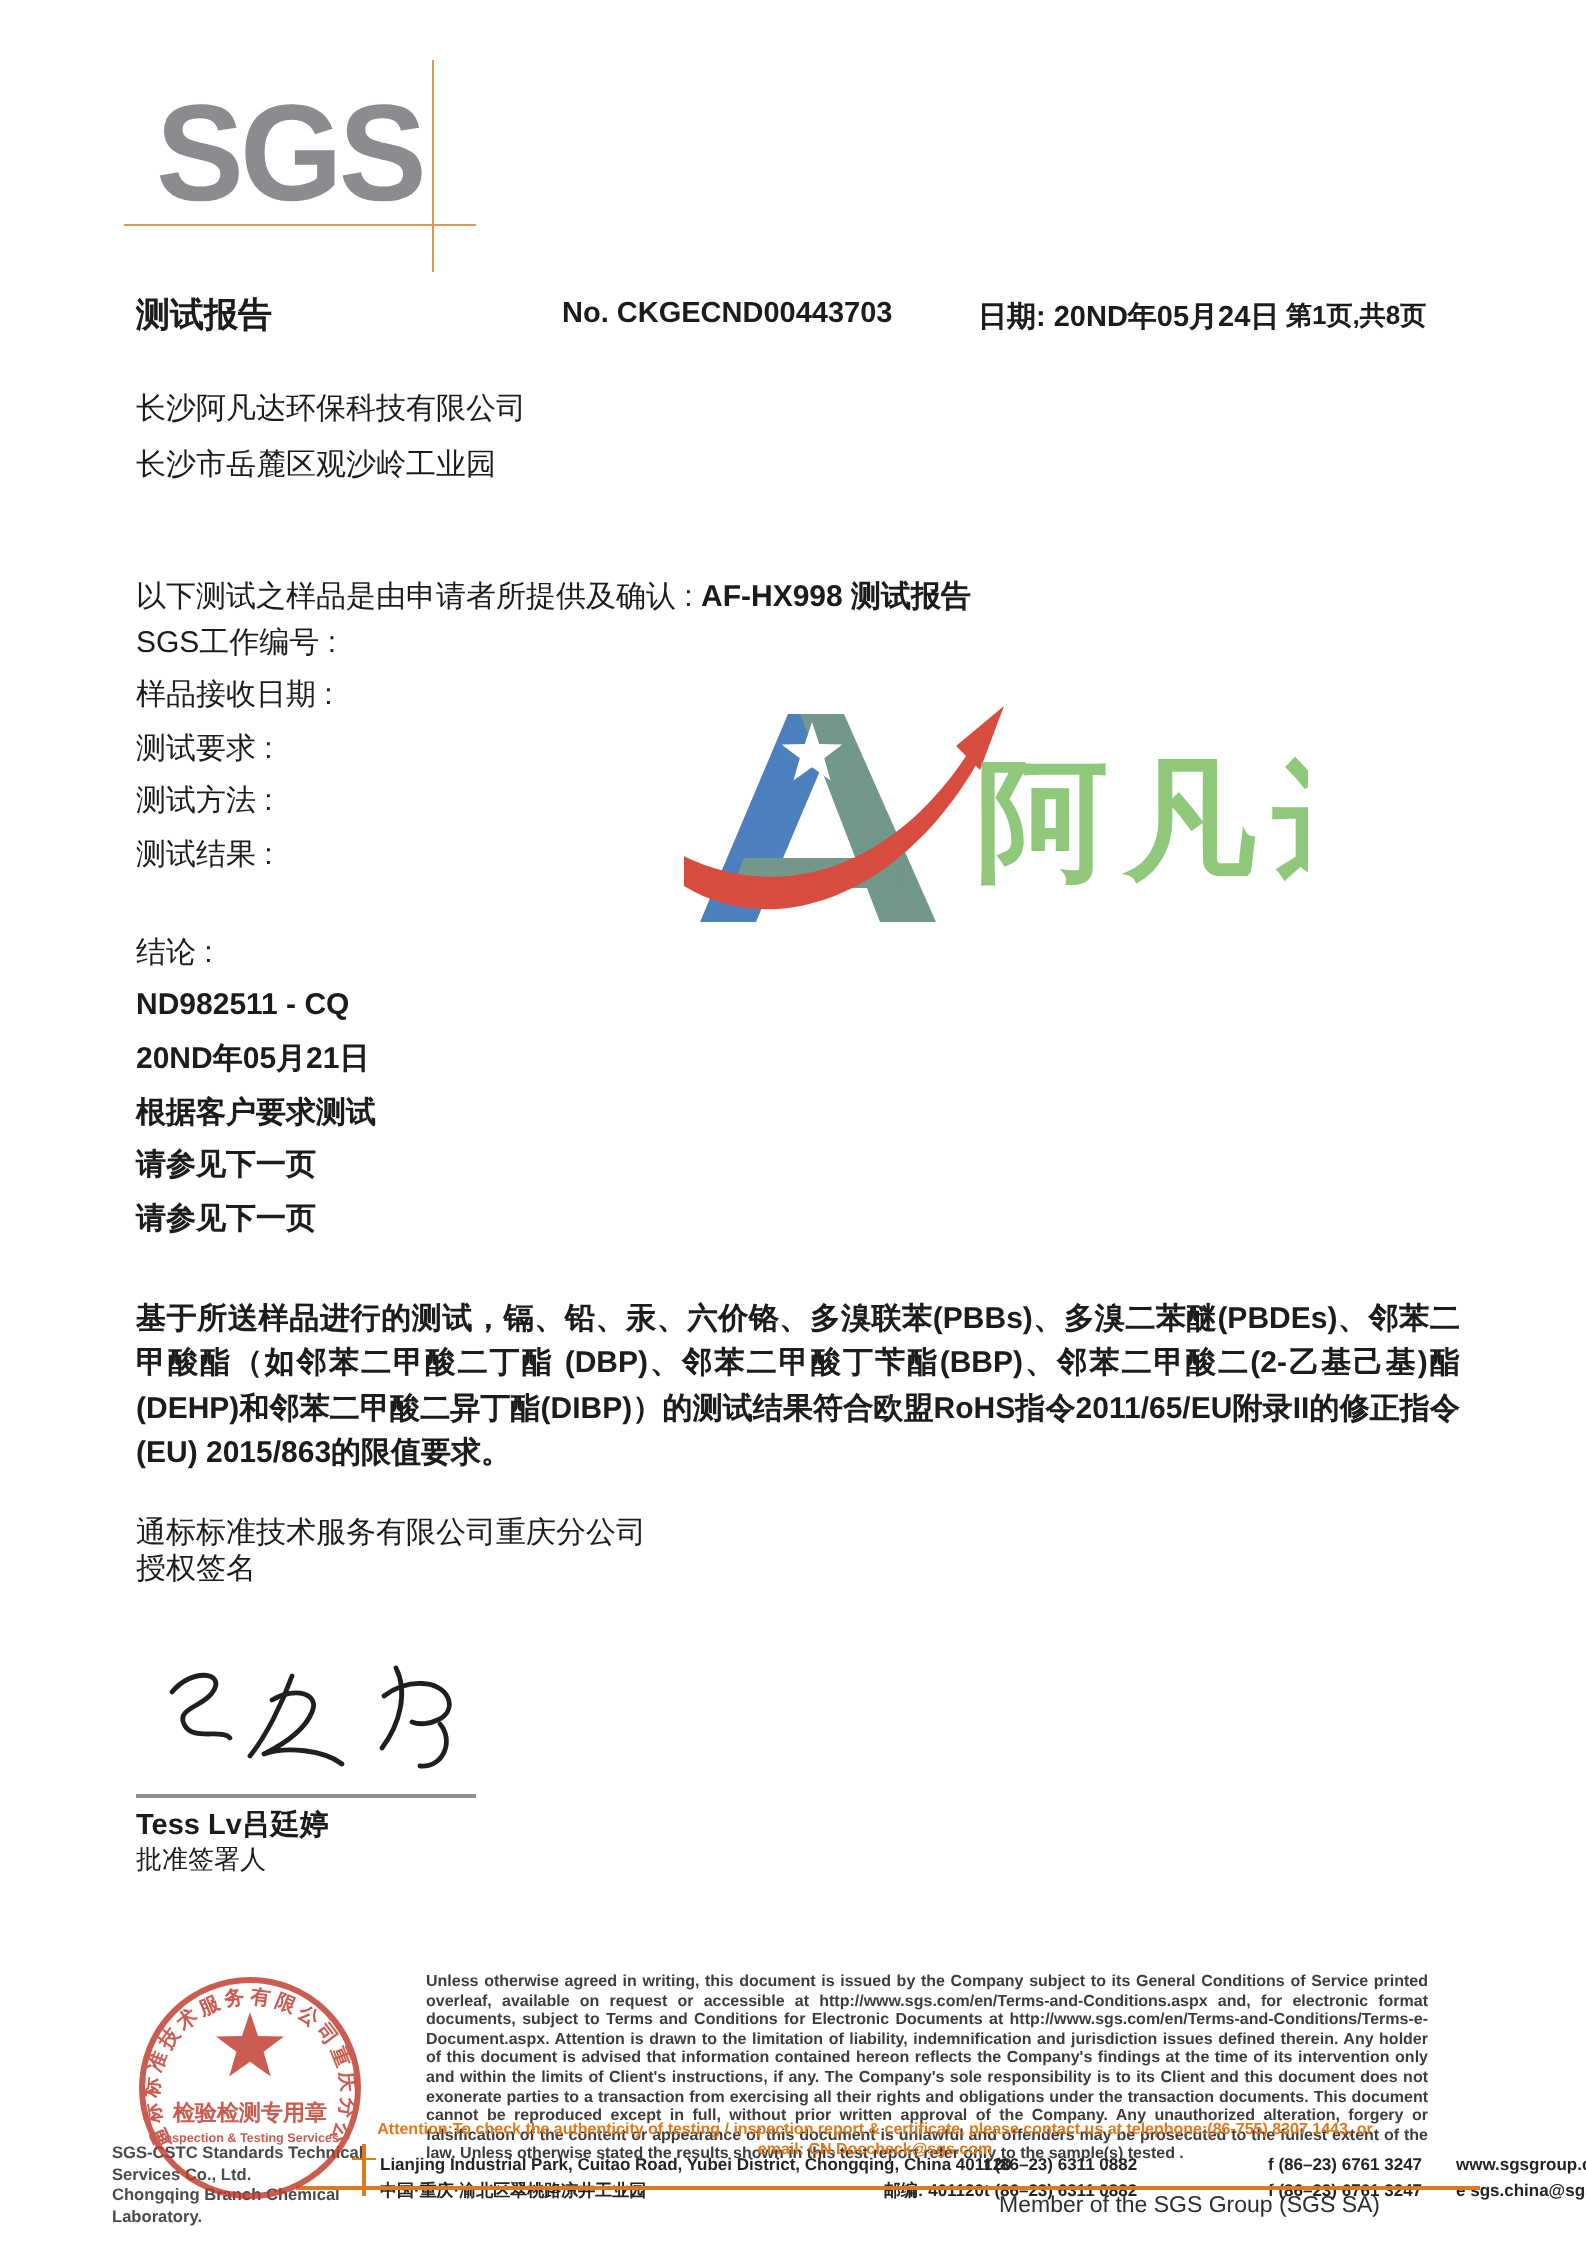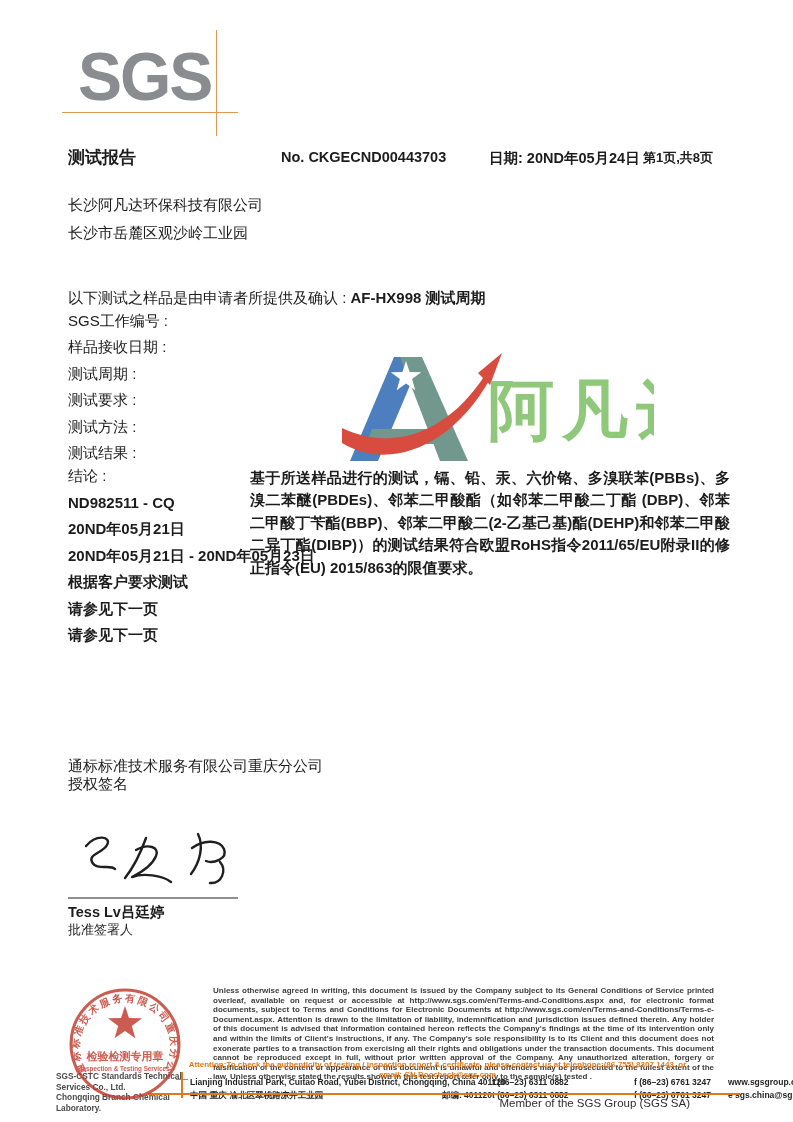--- a/index.html
+++ b/index.html
@@ -25,21 +25,21 @@
   .hdr-page  { position:absolute; left:643px; top:149px; font-size:13px; font-weight:bold; }
   
   .applicant { position:absolute; left:68px; top:191px; font-size:15px; line-height:28px; }
   
   .sample-intro { position:absolute; left:68px; top:289px; font-size:15px; }
   .sample-intro b { font-weight:bold; }
   .info-rows { position:absolute; left:68px; top:312px; width:660px; z-index:2; }
   .info-row { display:flex; height:26.4px; align-items:flex-start;flex-direction:column; }
   .info-row .lbl { width:182px; font-size:15px; flex:0 0 182px; }
   .info-row .val { font-size:15px; font-weight:bold; }
-  .concl-row { position:absolute; left:68px; top:467px; width:662px; display:flex; z-index:2; }
+  .concl-row { position:absolute; left:68px; top:467px; width:662px; display:flex; z-index:2;flex-direction:column; }
   .concl-row .lbl { width:182px; flex:0 0 182px; font-size:15px; }
   .concl-row .val { font-size:15px; font-weight:bold; line-height:22.4px; text-align:justify; }
   
   .brandmark { position:absolute; left:342px; top:351px; z-index:1; }
   
   .sig-company { position:absolute; left:68px; top:757px; font-size:15px; }
   .sig-label   { position:absolute; left:68px; top:775px; font-size:15px; }
   .sig-img     { position:absolute; left:70px; top:824px; }
   .sig-line    { position:absolute; left:68px; top:897px; width:170px; height:2px; background:#8f8f8f; }
   .sig-name    { position:absolute; left:68px; top:903px; font-size:14.5px; font-weight:bold; }
@@ -95,35 +95,31 @@
     <polygon points="58,6 80,6 126,110 98,110" fill="#72978c"></polygon>
     <polygon points="30,78 104,78 110,93 24,93" fill="#72978c"></polygon>
     <path d="M -6 88 C 40 122, 108 100, 148 28 L 143 24 C 106 82, 48 104, -6 74 Z" fill="#d84b3f"></path>
     <polygon points="160,2 148,34 136,22" fill="#d84b3f"></polygon>
     <polygon points="64,10 67.6,21 79.2,21.3 70.1,28.1 73.3,39.2 64,32.6 54.7,39.2 57.9,28.1 48.8,21.3 60.4,21" fill="#ffffff"></polygon>
     <text x="146" y="82" font-size="66" font-weight="bold" fill="#8fc87a" font-family="&quot;Liberation Sans&quot;,&quot;DejaVu Sans&quot;,sans-serif" letter-spacing="8">阿凡达</text>
   </svg>
 
   <div class="sample-intro">
     <span>以下测试之样品是由申请者所提供及确认 :</span>
-    <b>AF-HX998 测试周期</b>
+    <b>AF-HX998 测试报告</b>
   </div>
 
   <div class="info-rows">
     <div class="info-row">
       <span class="lbl">SGS工作编号 :</span>
       <span class="val">ND982511 - CQ</span>
     </div>
     <div class="info-row">
       <span class="lbl">样品接收日期 :</span>
       <span class="val">20ND年05月21日</span>
-    </div>
-    <div class="info-row">
-      <span class="lbl">测试周期 :</span>
-      <span class="val">20ND年05月21日 - 20ND年05月23日</span>
     </div>
     <div class="info-row">
       <span class="lbl">测试要求 :</span>
       <span class="val">根据客户要求测试</span>
     </div>
     <div class="info-row">
       <span class="lbl">测试方法 :</span>
       <span class="val">请参见下一页</span>
     </div>
     <div class="info-row">

